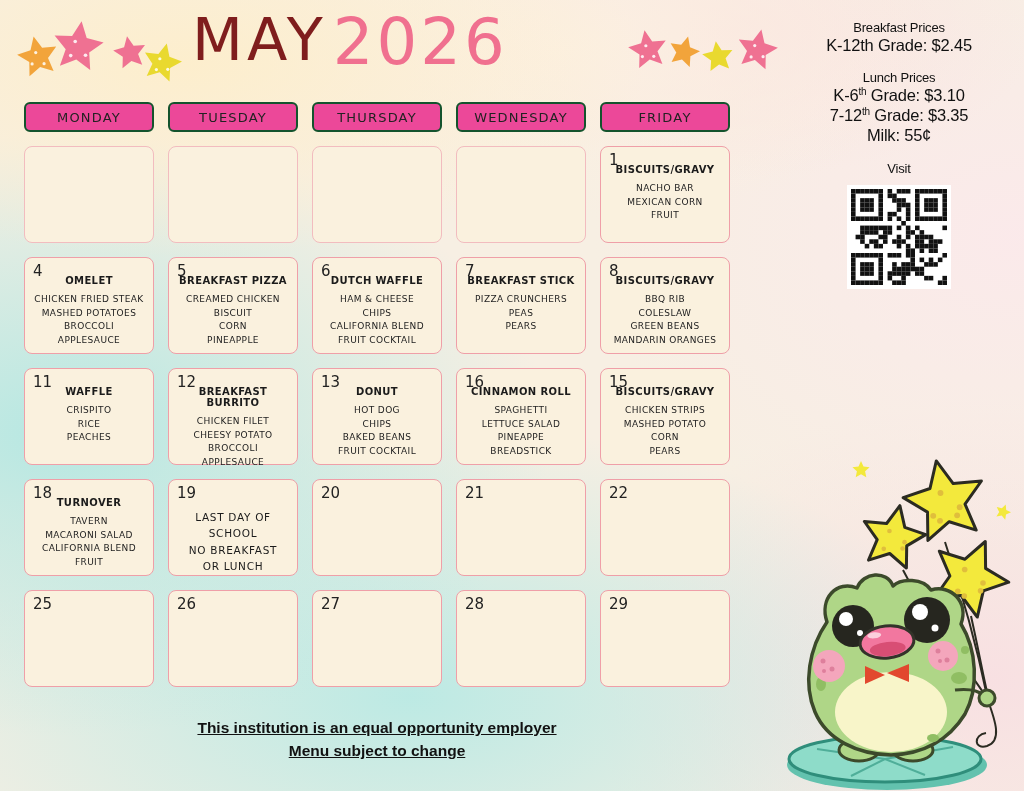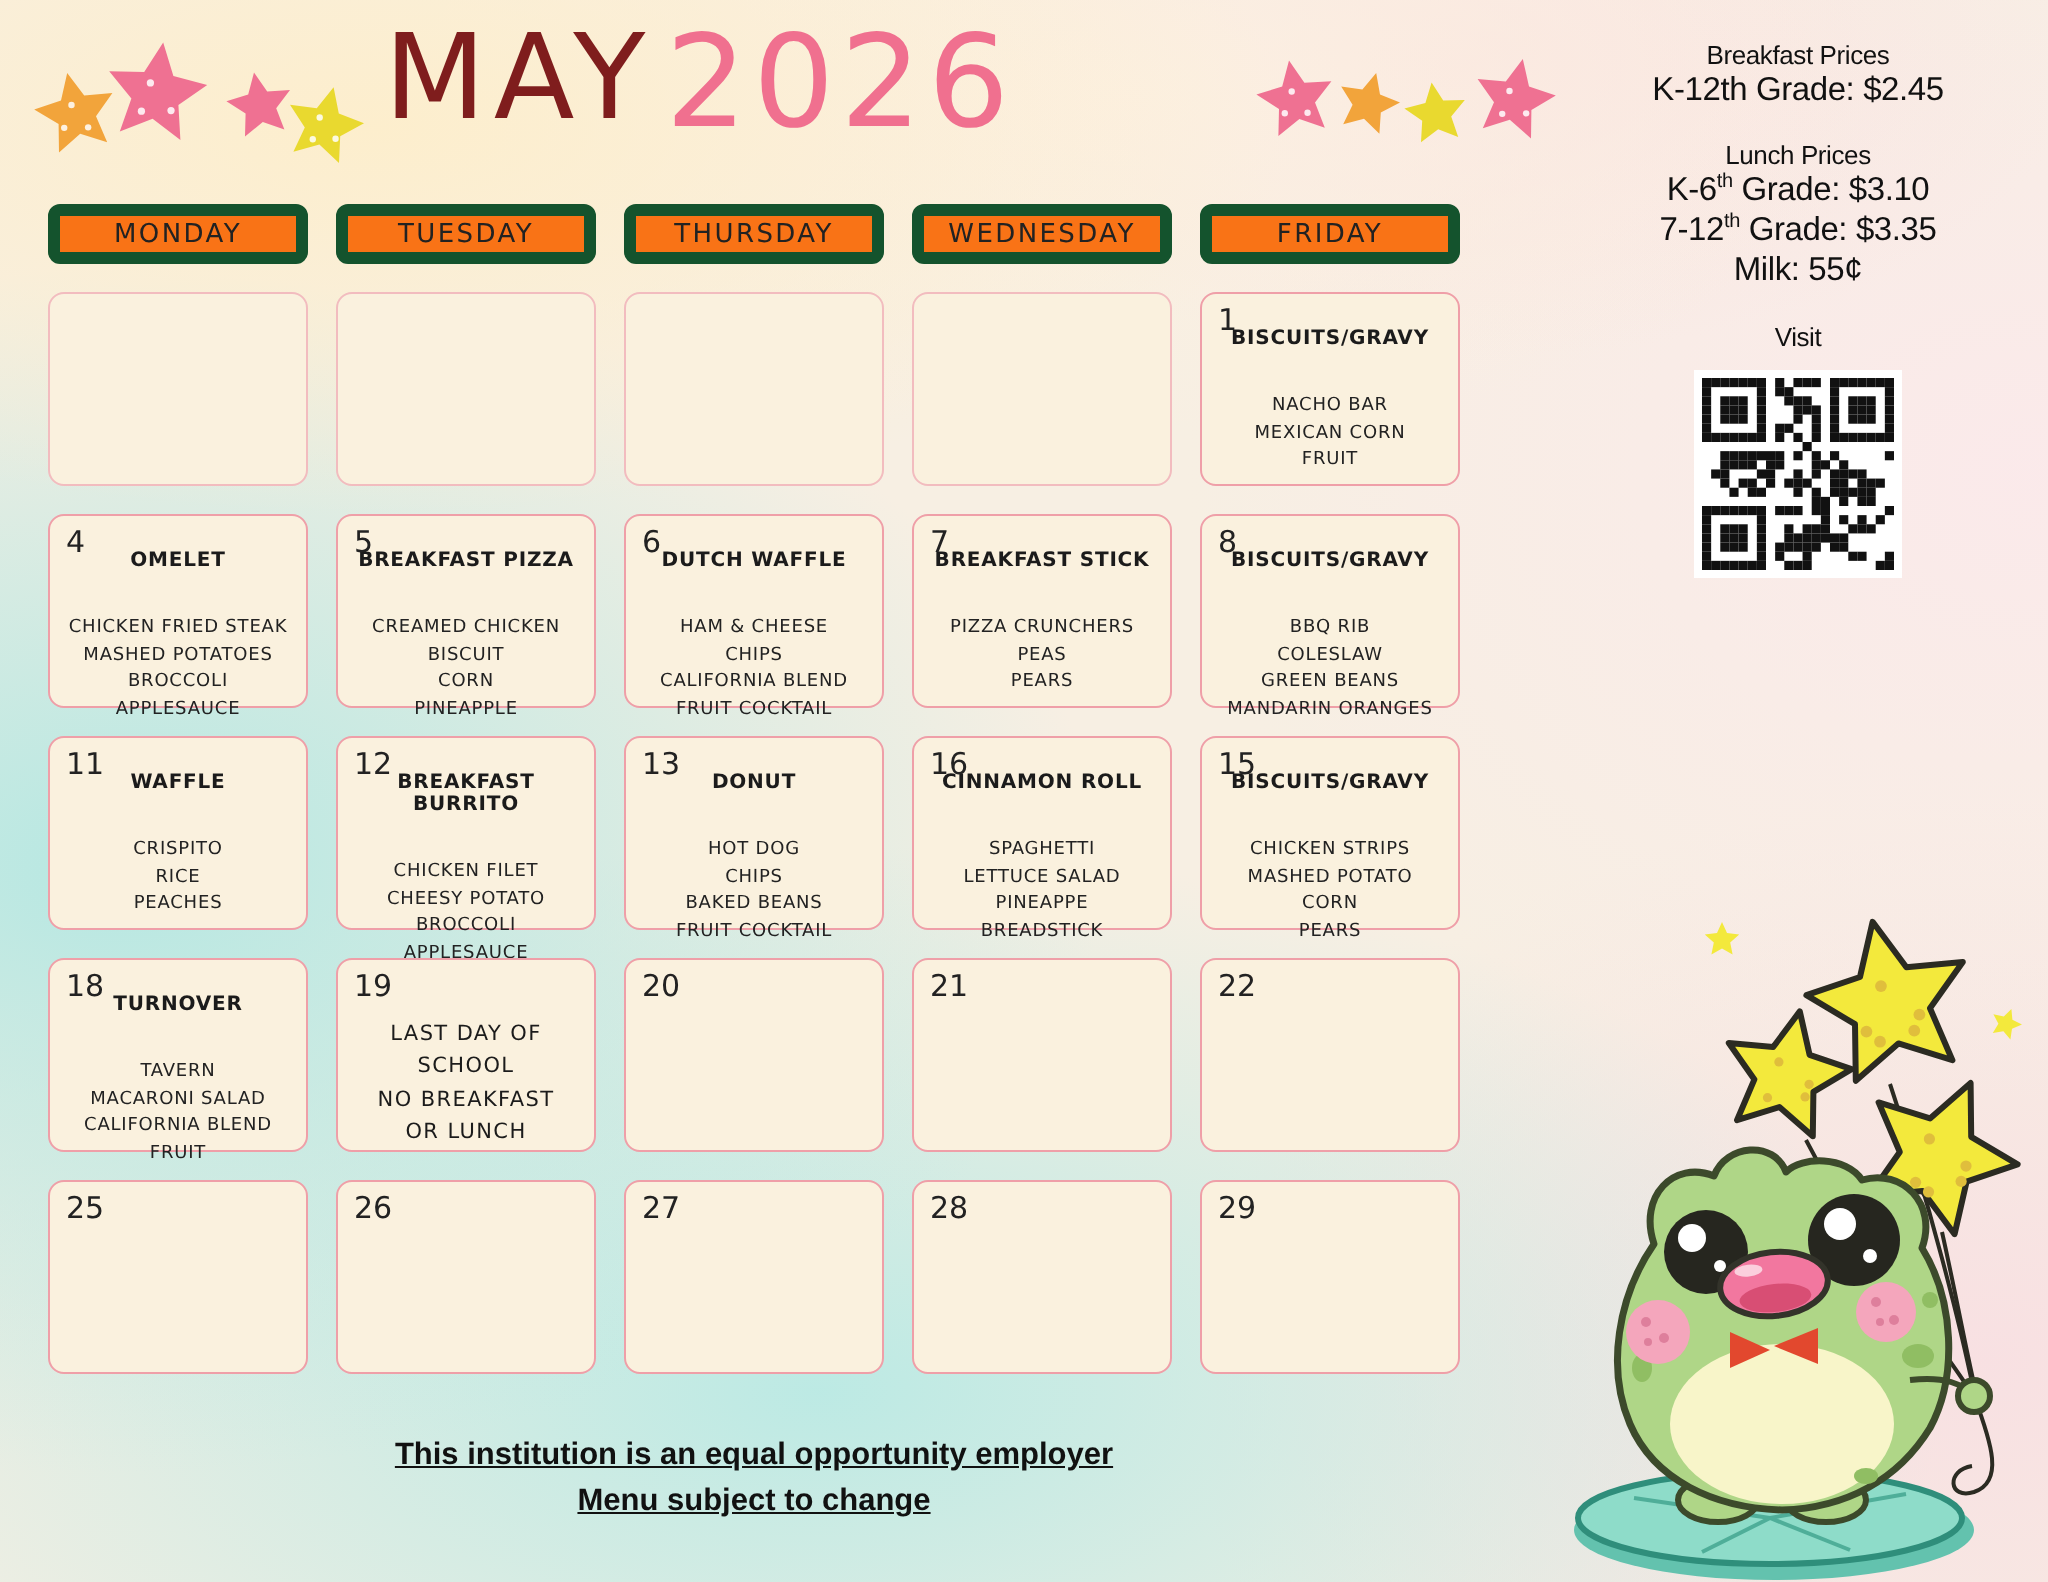--- a/index.html
+++ b/index.html
@@ -23,30 +23,30 @@
     display:flex; align-items:baseline; white-space:nowrap; }
   .title-month { font-size:59px; font-weight:400; letter-spacing:4px; color:#7f1d1d; line-height:1; }
   .title-year  { font-size:64px; font-weight:400; letter-spacing:3px; color:#F0708F; line-height:1;
     margin-left:6px; position:relative; top:4px; }
   #header-stars { position:absolute; left:14px; top:10px; width:786px; height:95px; }
   
   .grid { position:absolute; left:24px; top:102px; width:706px;
     display:grid; grid-template-columns:repeat(5,1fr);
     grid-template-rows:30px repeat(5,97px); gap:14px; }
   .day-header {
-    background:#f97316; border:6px solid #14532d; border-radius:6px;
+    background:#ec4899; border:2px solid #14532d; border-radius:6px;
     display:flex; align-items:center; justify-content:center;
     font-size:13px; letter-spacing:1.2px; color:#222; }
   .cell { position:relative; background:#FAF1DE; border:1.5px solid #EF9FA8;
     border-radius:8px; padding:3px 2px 2px; text-align:center; }
   .cell.muted { border-color:#F2BCBF; }
   .day-num { position:absolute; left:8px; top:4px; font-size:15px; color:#222; }
   .cell-title { margin-top:14px; font-size:10px; font-weight:700;
     letter-spacing:.4px; color:#1b1b1b; }
-  .cell-items { margin-top:22px; font-size:9px; letter-spacing:.4px; line-height:1.5; color:#222;text-align:center; }
+  .cell-items { margin-top:7px; font-size:9px; letter-spacing:.4px; line-height:1.5; color:#222;text-align:center; }
   .cell-note { margin-top:26px; font-size:10.5px; font-weight:400;
     letter-spacing:.7px; line-height:1.55; color:#1b1b1b; }
   
   .sidebar { position:absolute; left:782px; top:20px; width:234px;
     text-align:center; color:#111; font-family:"Liberation Sans", sans-serif; }
   .sb-heading { font-size:13px; font-weight:400; letter-spacing:-.2px; }
   .sb-line { font-size:16.5px; line-height:1.22; letter-spacing:-.2px; }
   .sb-line sup { font-size:10px; }
   .sb-block { margin-bottom:15px; }
   .visit-body { font-size:16.5px; line-height:1.23; letter-spacing:-.2px; }

